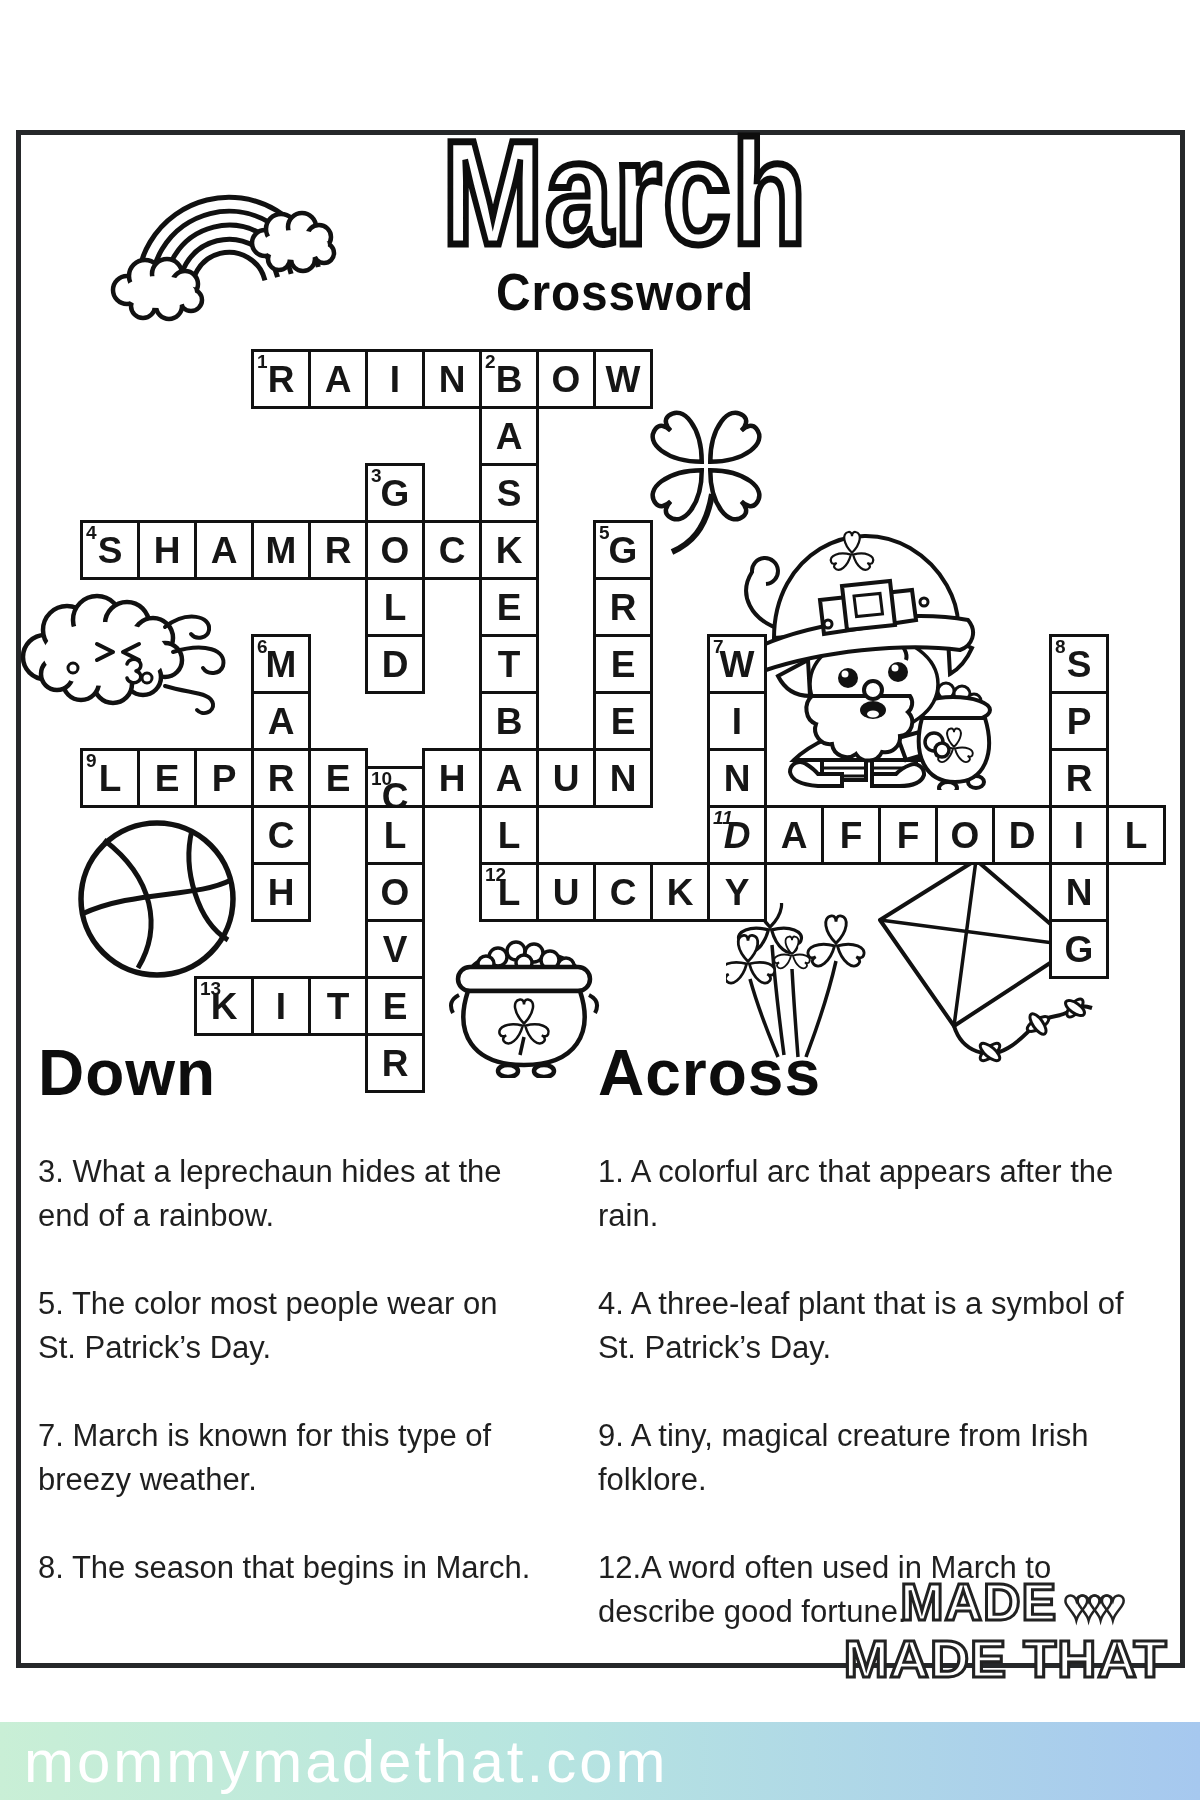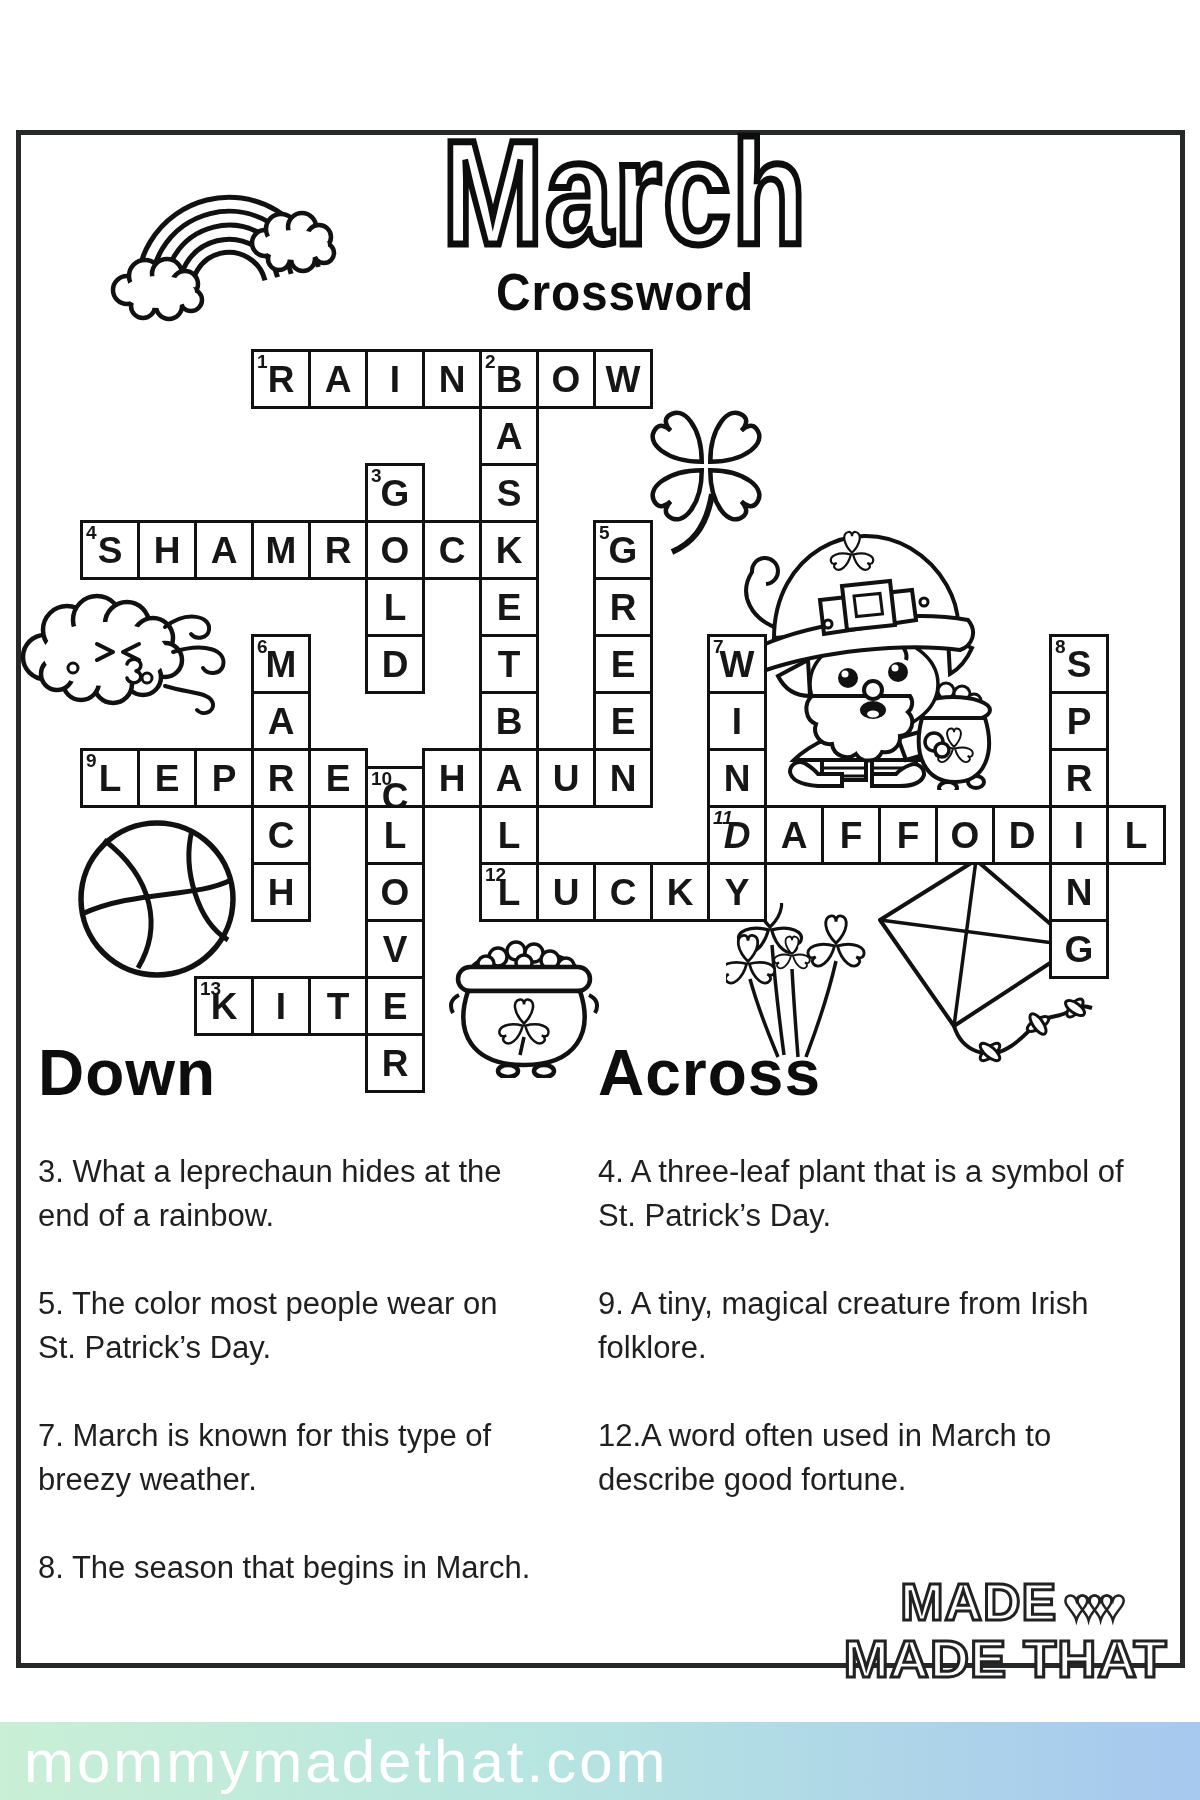--- a/index.html
+++ b/index.html
@@ -491,20 +491,22 @@
   <div class="clue-item">5. The color most people wear on
 St. Patrick’s Day.</div>
   <div class="clue-item">7. March is known for this type of
 breezy weather.</div>
   <div class="clue-item">8. The season that begins in March.</div>
   
 </div>
 
 <div class="abs clue-head" style="left:598px;top:1036px;">Across</div>
 <div class="abs clue-col" style="left:598px;top:1106px;width:585px;">
+  <div class="clue-item">1. A colorful arc that appears after the
+rain.</div>
   <div class="clue-item">4. A three-leaf plant that is a symbol of
 St. Patrick’s Day.</div>
   <div class="clue-item">9. A tiny, magical creature from Irish
 folklore.</div>
   <div class="clue-item">12.A word often used in March to
 describe good fortune.</div>
   
 </div>
 
 <div class="abs logo">

